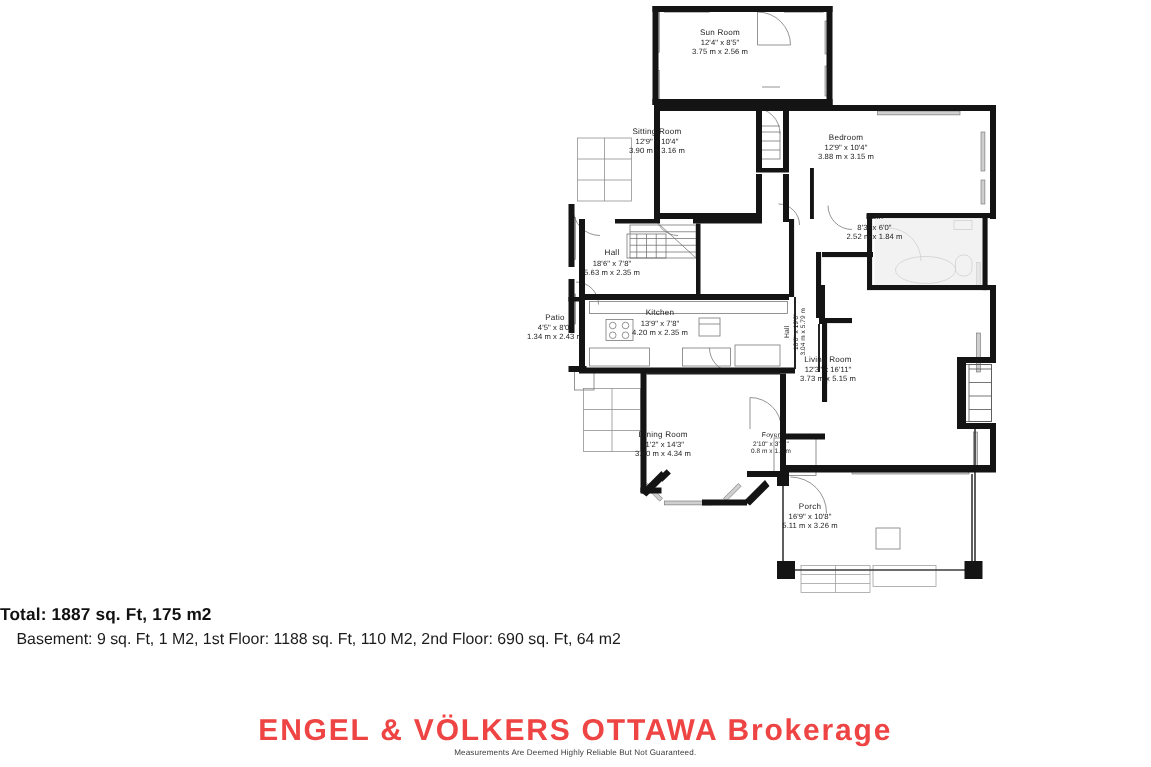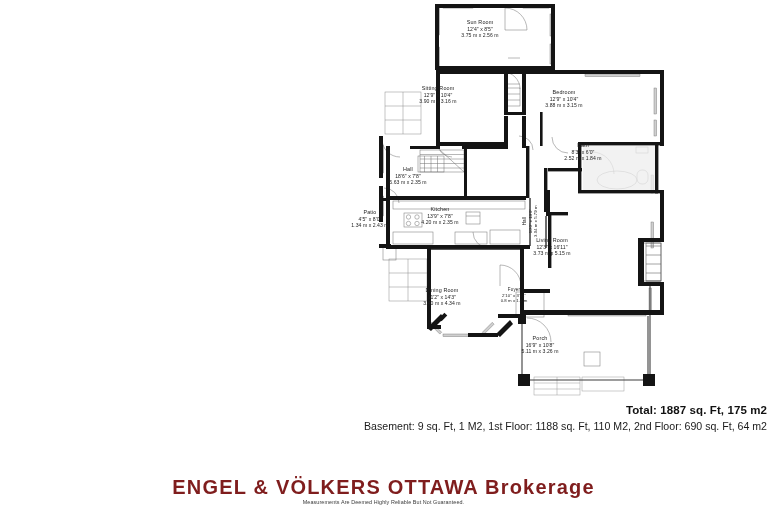--- a/index.html
+++ b/index.html
@@ -52,34 +52,35 @@
   .room-label.tiny .rl-name { font-size: 4.5px; }
   .room-label.tiny .rl-imp,
   .room-label.tiny .rl-met { font-size: 4.3px; }
 
   
   #summary {
     position: absolute;
     left: 0;
     top: 404px;
     width: 767px;
-    text-align: right;
+    text-align: left;
   }
   #summary .sum-total {
     font-size: 11.5px;
     font-weight: bold;
     color: #111;
     margin: 0 0 3px 0;
     letter-spacing: .1px;
   }
   #summary .sum-line {
     font-size: 10.6px;
     color: #1b1b1b;
     line-height: 1.36;
     letter-spacing: 0px;
+    padding-left: 11px;
   }
   #disclaimer {
     position: absolute;
     left: 0;
     top: 499px;
     width: 767px;
     text-align: center;
     font-size: 5.4px;
     color: #3a3a3a;
     letter-spacing: .1px;
@@ -87,21 +88,21 @@
 
   
   #watermark {
     position: absolute;
     left: 0;
     top: 476px;
     width: 767px;
     text-align: center;
     font-size: 20px;
     font-weight: bold;
-    color: #7f1d1d;
+    color: #ef4444;
     letter-spacing: 1.2px;
     pointer-events: none;
     white-space: nowrap;
     z-index: 0;
   }
   #summary, #disclaimer { z-index: 2; position: absolute; }
 </style>
 </head>
 <body>
 

